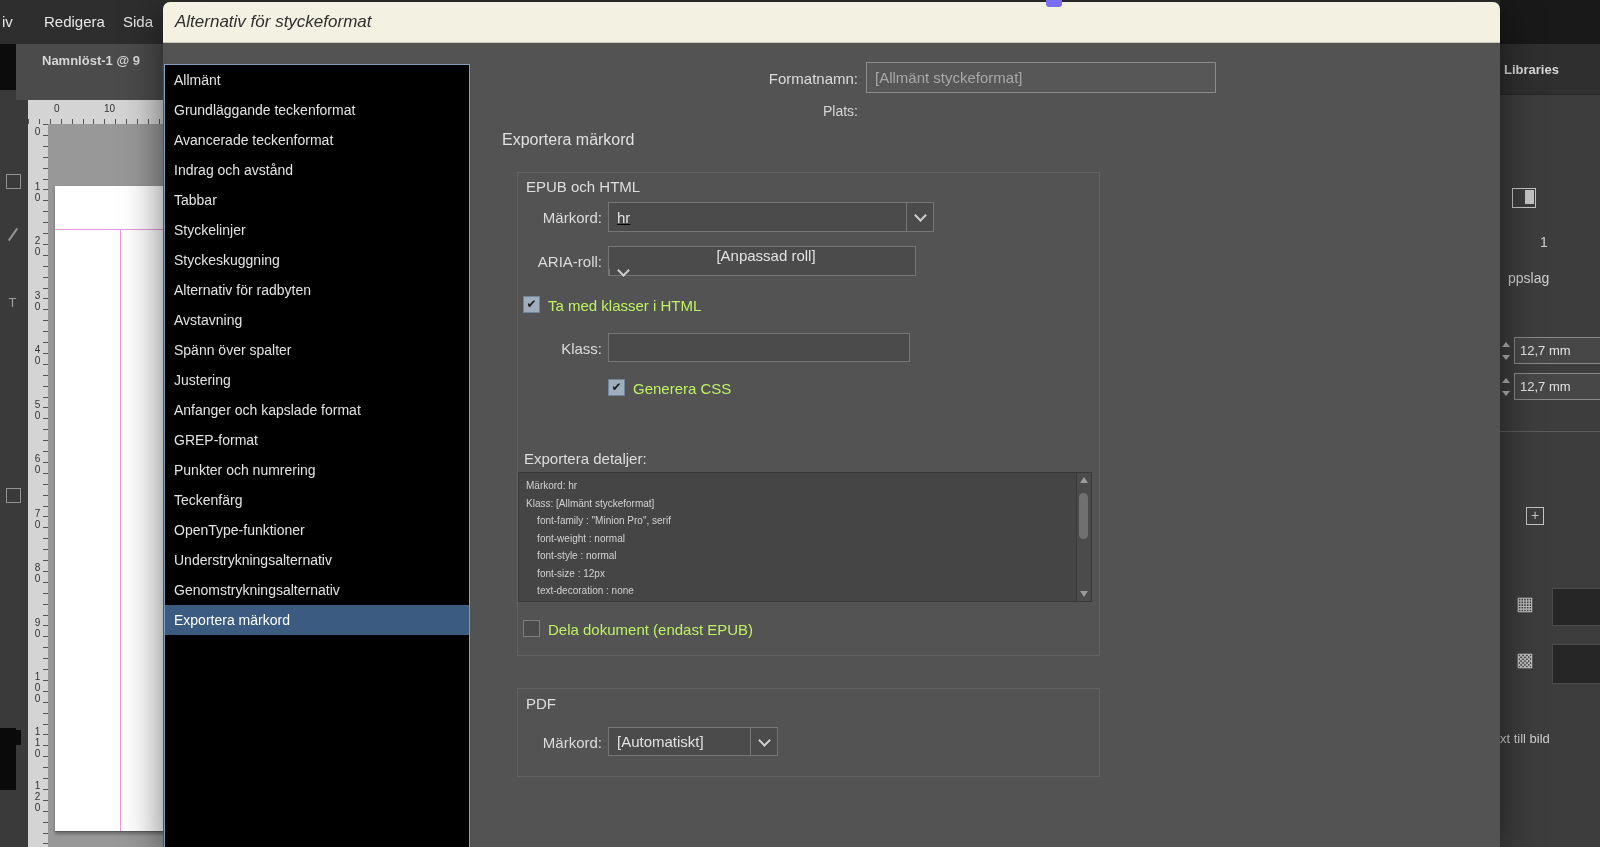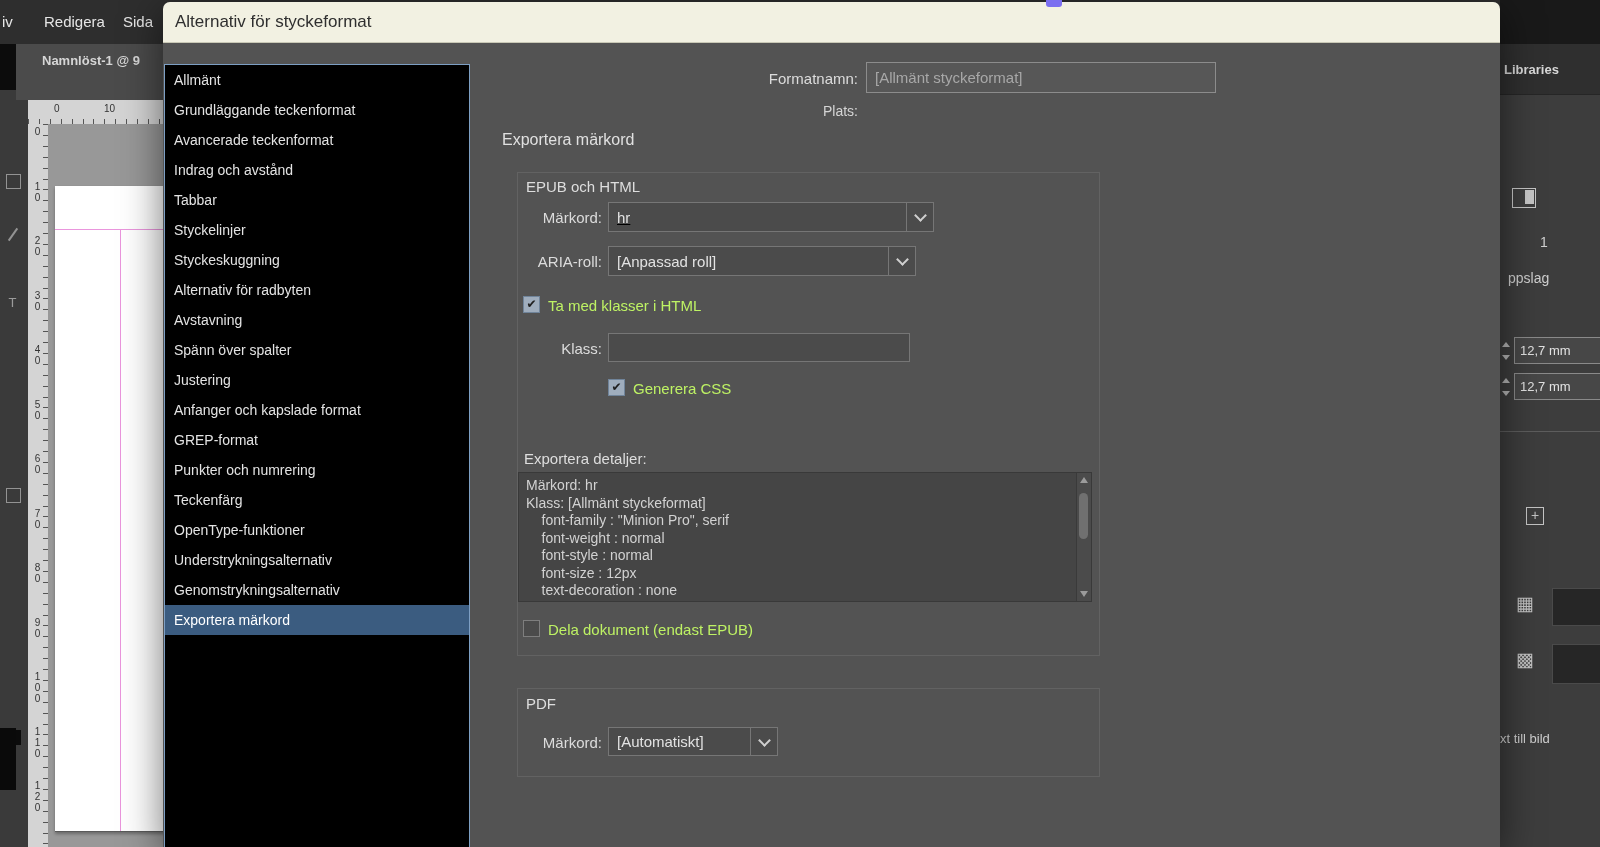--- a/index.html
+++ b/index.html
@@ -71,21 +71,21 @@
   .gi1{top:594px;} .gi2{top:650px;}
   .rp-darkbox{position:absolute;left:52px;width:48px;background:#262626;border:1px solid #4a4a4a;}
   .db1{top:588px;height:36px;} .db2{top:644px;height:38px;}
   .rp-text{position:absolute;left:0;top:731px;font-size:13px;color:#cfcfcf;white-space:nowrap;}
 
   
   .dialog{position:absolute;left:163px;top:2px;width:1337px;height:845px;background:#535353;
        z-index:10;box-shadow:0 10px 40px rgba(0,0,0,.55);border-radius:7px 7px 0 0;}
   .dlg-title{position:absolute;left:0;top:0;width:100%;height:41px;background:#f2f1e2;
        border-bottom:1px solid #c9c8b6;border-radius:7px 7px 0 0;box-sizing:border-box;}
-  .dlg-title span{position:absolute;left:12px;top:10px;font-size:17px;color:#2f2f2f;}
+  .dlg-title span{position:absolute;left:12px;top:10px;font-size:17px;color:#2f2f2f;font-style:italic;}
 
   .sidebar{position:absolute;left:1px;top:62px;width:306px;height:830px;background:#000000;
        border:1px solid #7d9fc4;box-sizing:border-box;overflow:hidden;}
   .sb-item{height:30px;line-height:30px;padding-left:9px;font-size:14px;color:#e3e3e3;
        white-space:nowrap;cursor:default;}
   .sb-item.selected{background:#3b5c80;color:#ffffff;}
 
   .fmt-label{position:absolute;left:500px;top:68px;width:195px;text-align:right;
        font-size:15px;color:#dcdcdc;}
   .fmt-input{position:absolute;left:703px;top:60px;width:350px;height:31px;background:#575757;
@@ -98,21 +98,21 @@
   .group{position:absolute;left:354px;width:583px;border:1px solid #626262;box-sizing:border-box;}
   .g1{top:170px;height:484px;} .g2{top:686px;height:89px;}
   .group-title{position:absolute;left:8px;top:5px;font-size:15px;color:#dedede;}
   .g2 .group-title{top:6px;}
   .lbl{position:absolute;left:0;width:84px;text-align:right;font-size:15px;color:#dcdcdc;}
   .l-markord{top:36px;} .l-aria{top:80px;} .l-klass{top:167px;} .l-pdf{top:45px;}
 
   .dropdown{position:absolute;background:#4b4b4b;border:1px solid #767676;box-sizing:border-box;
        display:flex;align-items:center;}
   .dd-markord{left:90px;top:29px;width:326px;height:30px;text-decoration:underline;}
-  .dd-aria{left:90px;top:73px;width:308px;height:30px;}
+  .dd-aria{left:90px;top:73px;width:308px;height:30px;flex-direction:column;}
   .dd-pdf{left:90px;top:38px;width:170px;height:29px;}
   .dd-value{flex:1;font-size:15px;color:#e2e2e2;padding-left:8px;white-space:nowrap;overflow:hidden;}
   .dd-btn{width:26px;align-self:stretch;border-left:1px solid #767676;display:flex;
        align-items:center;justify-content:center;}
   .chev{display:inline-block;width:7px;height:7px;border-right:2px solid #cfcfcf;
        border-bottom:2px solid #cfcfcf;transform:rotate(45deg);margin-top:-3px;}
 
   .checkbox{position:absolute;width:17px;height:17px;background:#4b4b4b;border:1px solid #7e7e7e;
        box-sizing:border-box;text-align:center;}
   .checkbox.checked{background:#9fadbd;border-color:#70849a;}
@@ -123,21 +123,21 @@
   .cbl1{left:30px;top:124px;} .cbl2{left:115px;top:207px;} .cbl3{left:30px;top:448px;}
 
   .klass-input{position:absolute;left:90px;top:160px;width:302px;height:29px;background:#4b4b4b;
        border:1px solid #767676;box-sizing:border-box;font-size:15px;color:#e2e2e2;
        line-height:27px;padding-left:8px;}
 
   .details-label{position:absolute;left:6px;top:277px;font-size:15px;color:#dedede;}
   .details-box{position:absolute;left:0;top:299px;width:574px;height:130px;background:#454545;
        border:1px solid #393939;box-sizing:border-box;overflow:hidden;}
   .details-text{position:absolute;left:7px;top:4px;right:18px;}
-  .detail-line{font-size:14px;line-height:17.5px;color:#d2d2d2;white-space:pre;}
+  .detail-line{font-size:10px;line-height:17.5px;color:#d2d2d2;white-space:pre;}
   .scrollbar{position:absolute;right:0;top:0;bottom:0;width:14px;background:#4b4b4b;
        border-left:1px solid #3a3a3a;}
   .sb-arrow{position:absolute;left:3px;width:0;height:0;border-left:4px solid transparent;
        border-right:4px solid transparent;}
   .sb-up{top:4px;border-bottom:6px solid #9b9b9b;}
   .sb-down{bottom:4px;border-top:6px solid #9b9b9b;}
   .sb-thumb{position:absolute;left:2px;top:20px;width:9px;height:46px;background:#707070;border-radius:5px;}
 </style>
 </head>
 <body>

